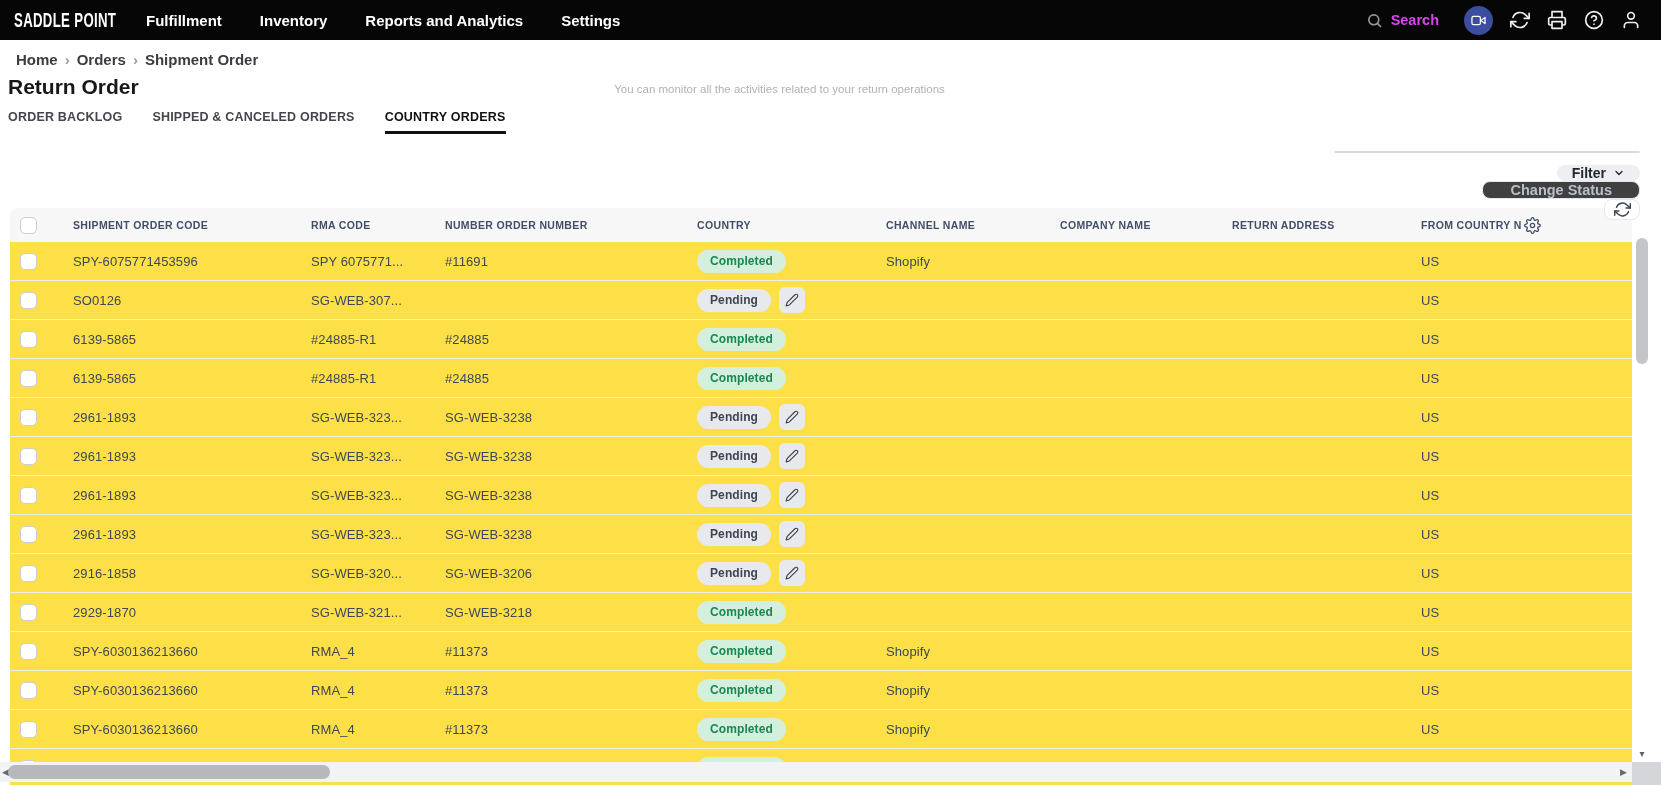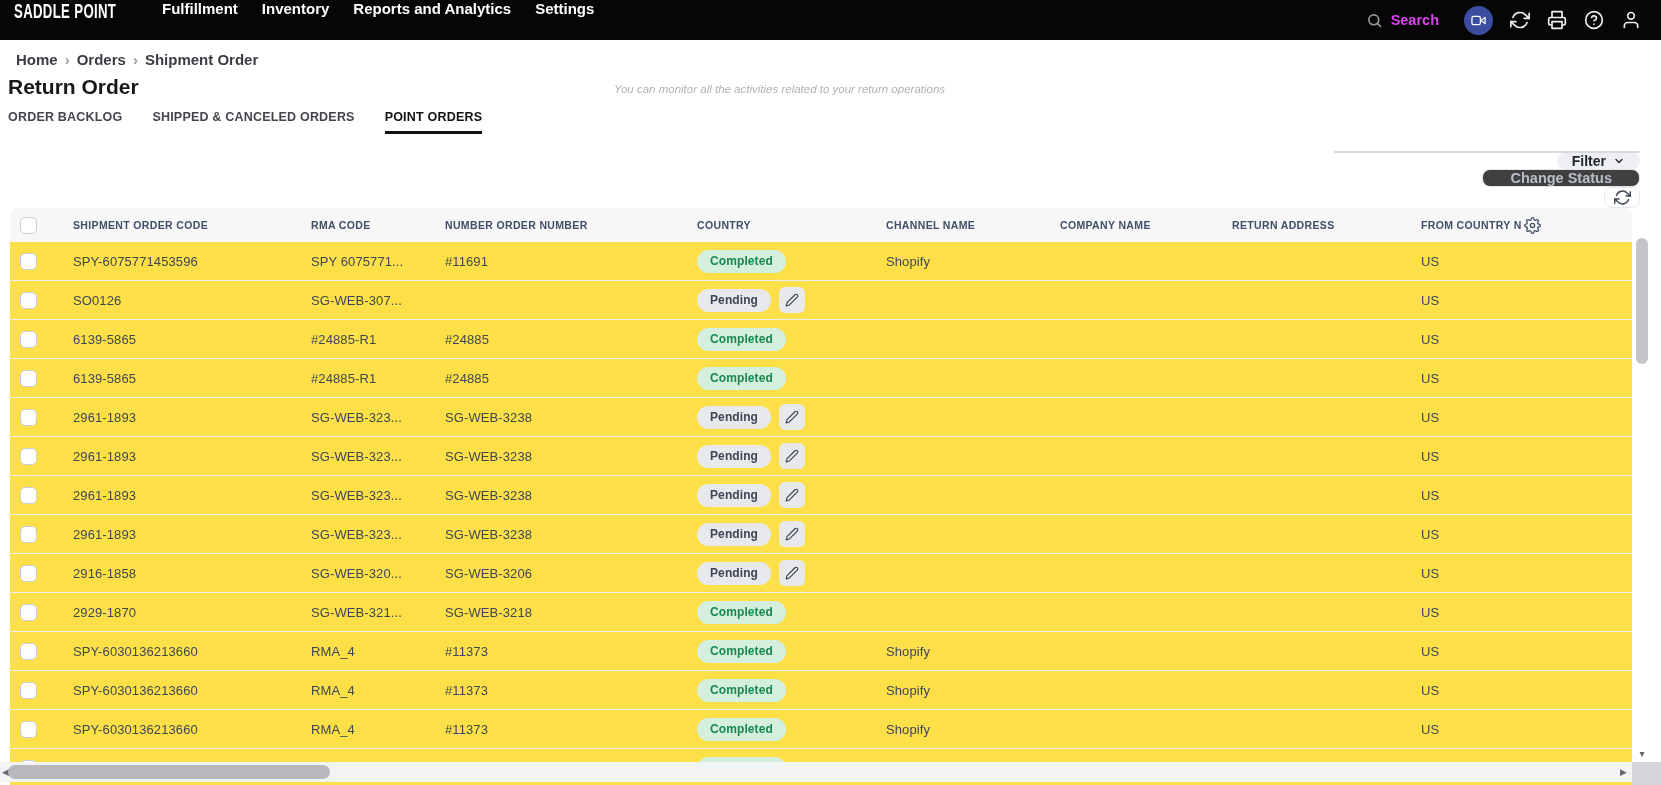--- a/index.html
+++ b/index.html
@@ -1,63 +1,63 @@
 <!DOCTYPE html>
 <html><head>
 <meta charset="utf-8">
 <style>
   html,body{margin:0;padding:0;overflow:hidden;}
   body{width:1661px;height:785px;position:relative;background:#fff;
        font-family:"Liberation Sans",sans-serif;color:#3f4755;}
   button{font-family:inherit;}
 
   
-  .topnav{height:40px;background:#060606;display:flex;
+  .topnav{height:40px;background:#060606;display:flex;align-items:center;
           padding:0 20px 0 14px;box-sizing:border-box;}
   .logo-wrap{width:132px;flex:none;overflow:visible;}
   .logo{color:#fff;font-weight:bold;font-size:20px;letter-spacing:.5px;white-space:nowrap;
         transform:scaleX(.66);transform-origin:left center;}
-  .nav{display:flex;gap:24px;margin-left:16px;}
+  .nav{display:flex;gap:38px;margin-left:0;}
   .nav-item{color:#fff;font-weight:bold;font-size:15px;cursor:pointer;white-space:nowrap;}
   .top-right{margin-left:auto;display:flex;align-items:center;gap:17px;}
   .search-cluster{display:flex;align-items:center;gap:8px;margin-right:8px;cursor:pointer;}
   .search-cluster svg{stroke:#93979c;}
   .search-label{font-size:14.5px;font-weight:bold;color:#d946ef;}
   .cam-btn{width:29px;height:29px;border-radius:50%;background:#3c4c9e;border:none;
            display:flex;align-items:center;justify-content:center;color:#fff;cursor:pointer;}
   .icon-btn{background:none;border:none;padding:0;display:flex;color:#edeff1;cursor:pointer;}
 
   
   .breadcrumb{padding:11px 16px 0;display:flex;align-items:center;gap:7px;
               font-size:15px;font-weight:bold;color:#3a3d42;}
   .crumb{cursor:pointer;}
   .crumb-sep{color:#9aa0a6;}
   .page-head{position:relative;margin:7px 0 0 8px;height:28px;}
   .page-title{font-size:21px;font-weight:bold;color:#17181a;}
   .page-subtitle{position:absolute;left:0;right:110px;top:8px;text-align:center;
-                 font-size:11.5px;color:#aeb2b8;font-style:italic;}
+                 font-size:11.5px;color:#aeb2b8;}
   .tabs{display:flex;gap:30px;margin:3px 0 0 8px;align-items:flex-end;}
   .tab{font-size:12.5px;font-weight:bold;color:#43464c;letter-spacing:.2px;
        padding:4px 0 7px;border-bottom:3px solid transparent;cursor:pointer;white-space:nowrap;}
   .tab.active{color:#101114;border-bottom-color:#101114;}
 
   
   .toolbar{display:flex;align-items:flex-end;margin-top:17px;padding:0 21px 0 8px;height:40px;flex-direction:column;}
   .search-group{display:flex;align-items:stretch;height:40px;border:1px solid #d8dade;
                 border-radius:6px;background:#fff;overflow:hidden;box-sizing:border-box;}
   .seg-list{width:49px;display:flex;align-items:center;justify-content:center;gap:3px;
             border:none;border-right:1px solid #e3e5e9;background:#fff;color:#3d4654;cursor:pointer;}
   .search-input{width:196px;border:none;outline:none;padding:0 12px;font-size:14px;
                 color:#2d3340;font-family:inherit;}
   .search-input::placeholder{color:#8f959f;}
   .seg-search{width:35px;display:flex;align-items:center;justify-content:center;border:none;
               border-left:1px solid #e3e5e9;background:#fff;color:#23272e;cursor:pointer;}
   .filter-btn{margin-left:26px;height:40px;padding:0 15px;background:#edeff2;border:none;
               border-radius:8px;display:flex;align-items:center;gap:7px;font-size:14px;
-              font-weight:bold;color:#22262d;cursor:pointer;}
+              font-weight:bold;color:#22262d;cursor:pointer;margin-top:12px;}
   .flex-spacer{flex:1;}
   .change-status-btn{height:38px;padding:0 27px;background:#404040;border:1px solid #e5e7eb;
                      border-radius:8px;font-size:14.5px;font-weight:bold;color:#b9bfc9;}
   .refresh-btn{margin-left:11px;width:36px;height:36px;border:1px solid #e5e7eb;border-radius:8px;
                background:#fff;display:flex;align-items:center;justify-content:center;
                color:#3d4654;cursor:pointer;}
 
   
   .table{margin:17px 0 0 10px;width:1622px;}
   .grid-row{display:grid;align-items:center;
@@ -158,21 +158,21 @@
 </div>
 
 <div class="page-head">
   <span class="page-title">Return Order</span>
   <span class="page-subtitle">You can monitor all the activities related to your return operations</span>
 </div>
 
 <div class="tabs">
   <div class="tab">ORDER BACKLOG</div>
   <div class="tab">SHIPPED &amp; CANCELED ORDERS</div>
-  <div class="tab active">POINT ORDERS</div>
+  <div class="tab active">COUNTRY ORDERS</div>
 </div>
 
 <div class="toolbar">
   <div class="search-group">
     <button class="seg-list">
       <svg width="16" height="16" viewBox="0 0 24 24" fill="none" stroke="currentColor" stroke-width="2" stroke-linecap="round">
           <line x1="8" y1="6" x2="20" y2="6"></line>
           <line x1="8" y1="12" x2="20" y2="12"></line>
           <line x1="8" y1="18" x2="20" y2="18"></line>
           <circle cx="3.4" cy="6" r="1" fill="currentColor"></circle>

